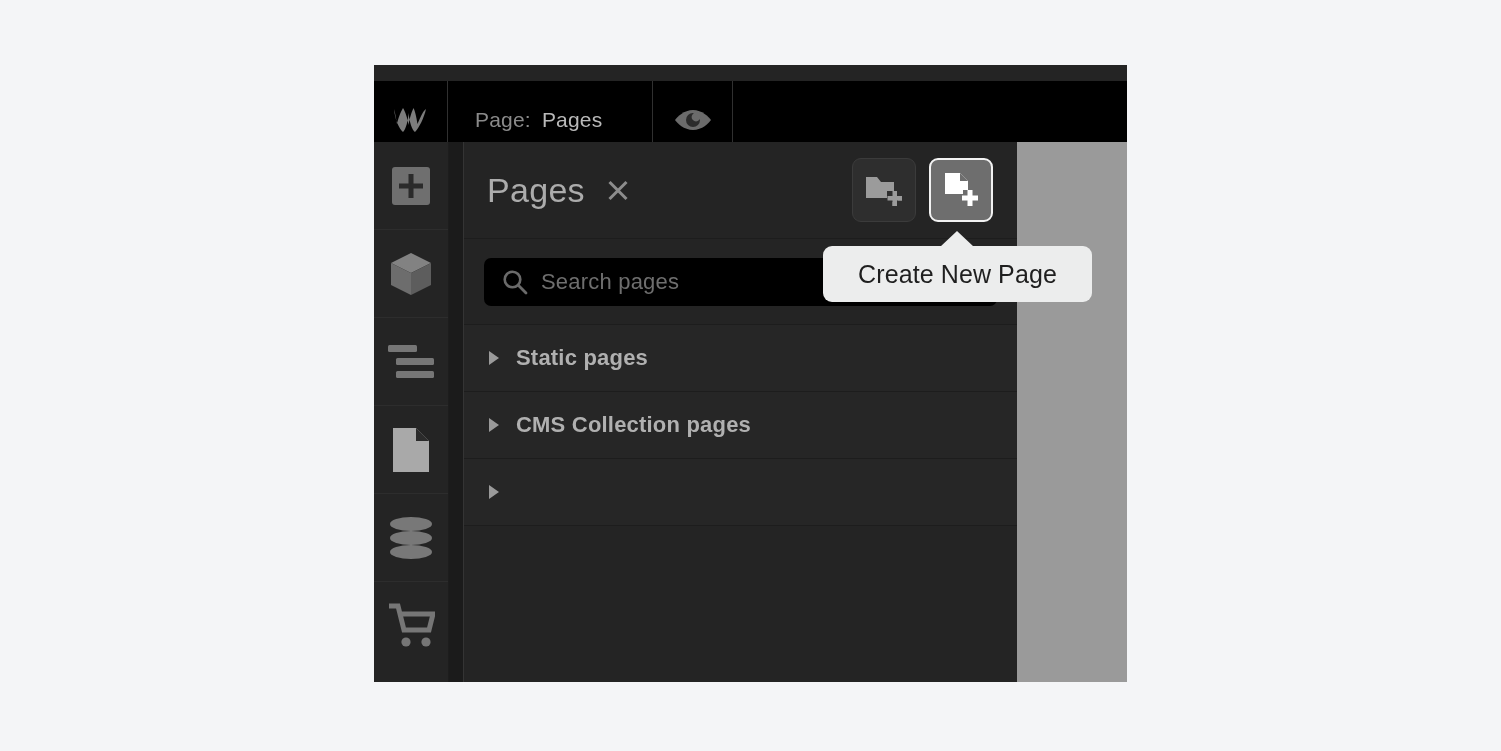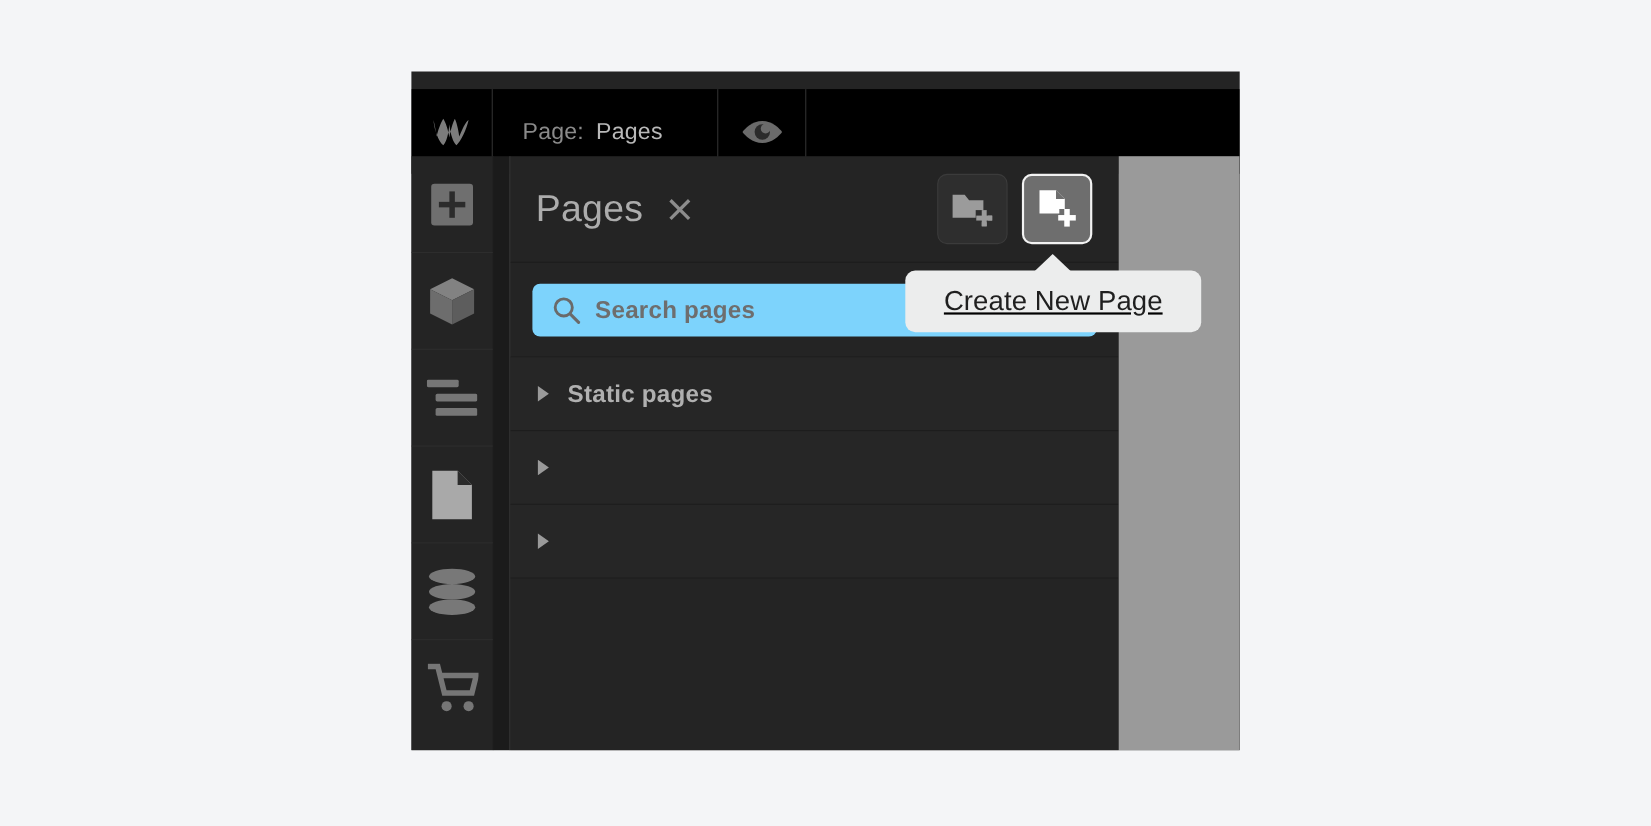--- a/index.html
+++ b/index.html
@@ -159,28 +159,27 @@
     height: 86px;
     border-bottom: 1px solid #1d1d1d;
     display: flex;
     align-items: center;
     padding: 0 20px;
     box-sizing: border-box;
   }
   #search-input-wrap {
     flex: 1;
     height: 48px;
-    background: #7dd3fc;
+    background: #000000;
     border-radius: 7px;
     display: flex;
     align-items: center;
     padding-left: 18px;
     gap: 13px;
     box-sizing: border-box;
-    font-weight: bold;
   }
   #search-text {
     color: #6e6e6e;
     font-size: 22px;
     letter-spacing: .2px;
   }
 
   
   .section-row {
     height: 67px;
@@ -222,21 +221,20 @@
   #tooltip {
     position: absolute;
     left: 823px; top: 246px;
     width: 269px; height: 56px;
     background: #eceded;
     border-radius: 9px;
     display: flex;
     align-items: center;
     justify-content: center;
     z-index: 20;
-    text-decoration: underline;
   }
   #tooltip-text {
     color: #1f1f1f;
     font-size: 25px;
     letter-spacing: .1px;
   }
   #tooltip-arrow {
     position: absolute;
     left: 940px; top: 231px;
     width: 0; height: 0;
@@ -370,20 +368,21 @@
     </div>
 
     <div class="section-row">
       <span class="caret"></span>
       <span class="section-label">Static pages</span>
     </div>
 
 
     <div class="section-row">
       <span class="caret"></span>
+      <span class="section-label">CMS Collection pages</span>
     </div>
 
     <div class="section-row">
       <span class="caret"></span>
     </div>
 
     <div id="panel-empty"></div>
   </div>
 
   <div id="canvas"></div>

